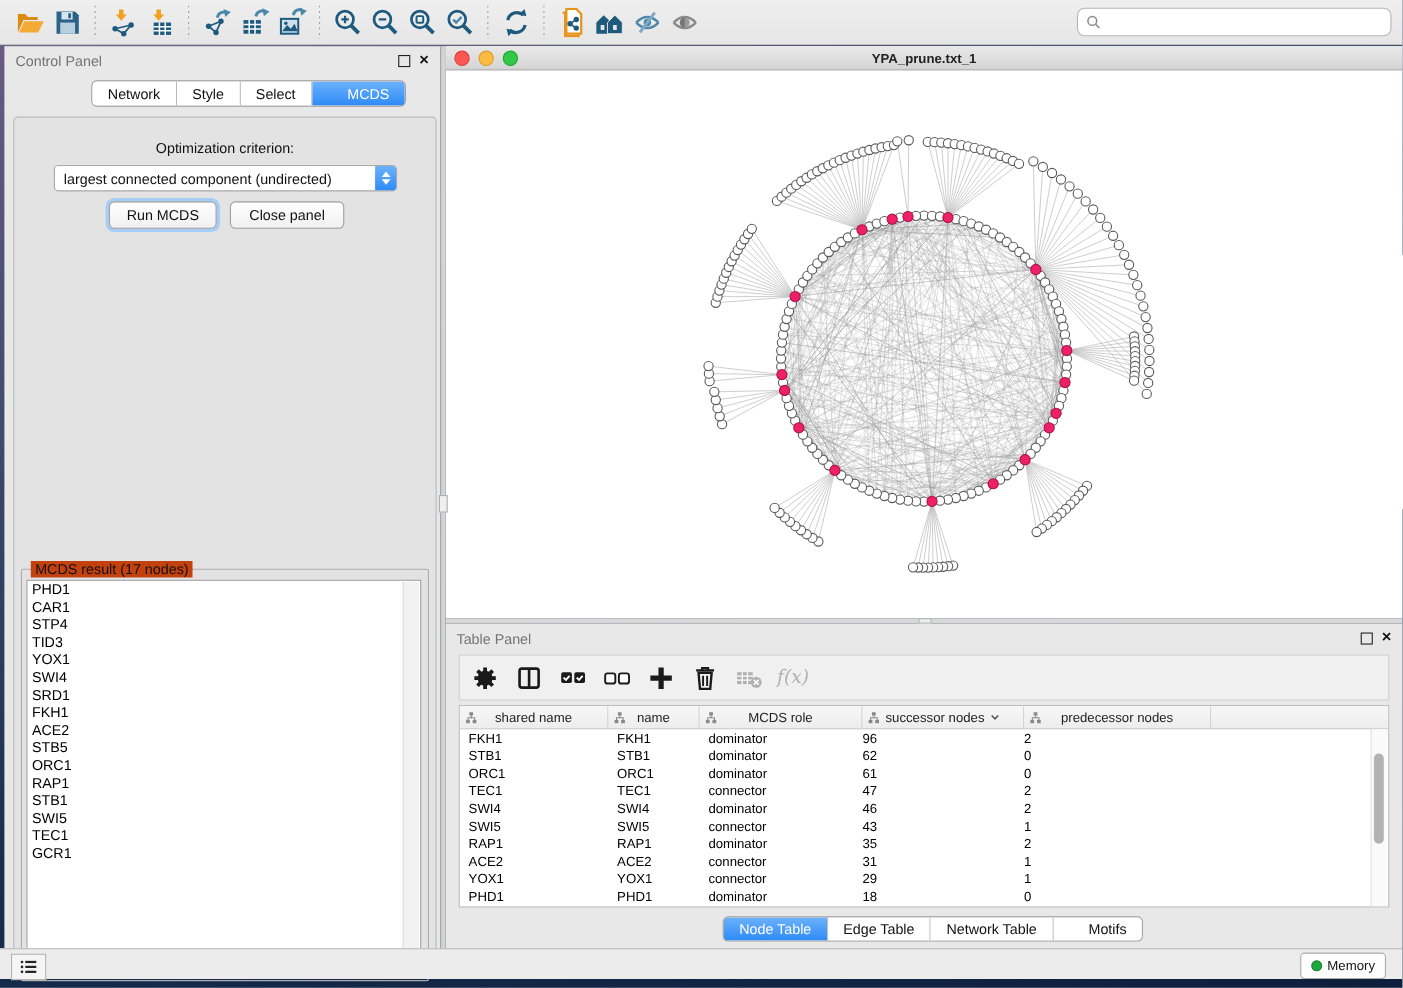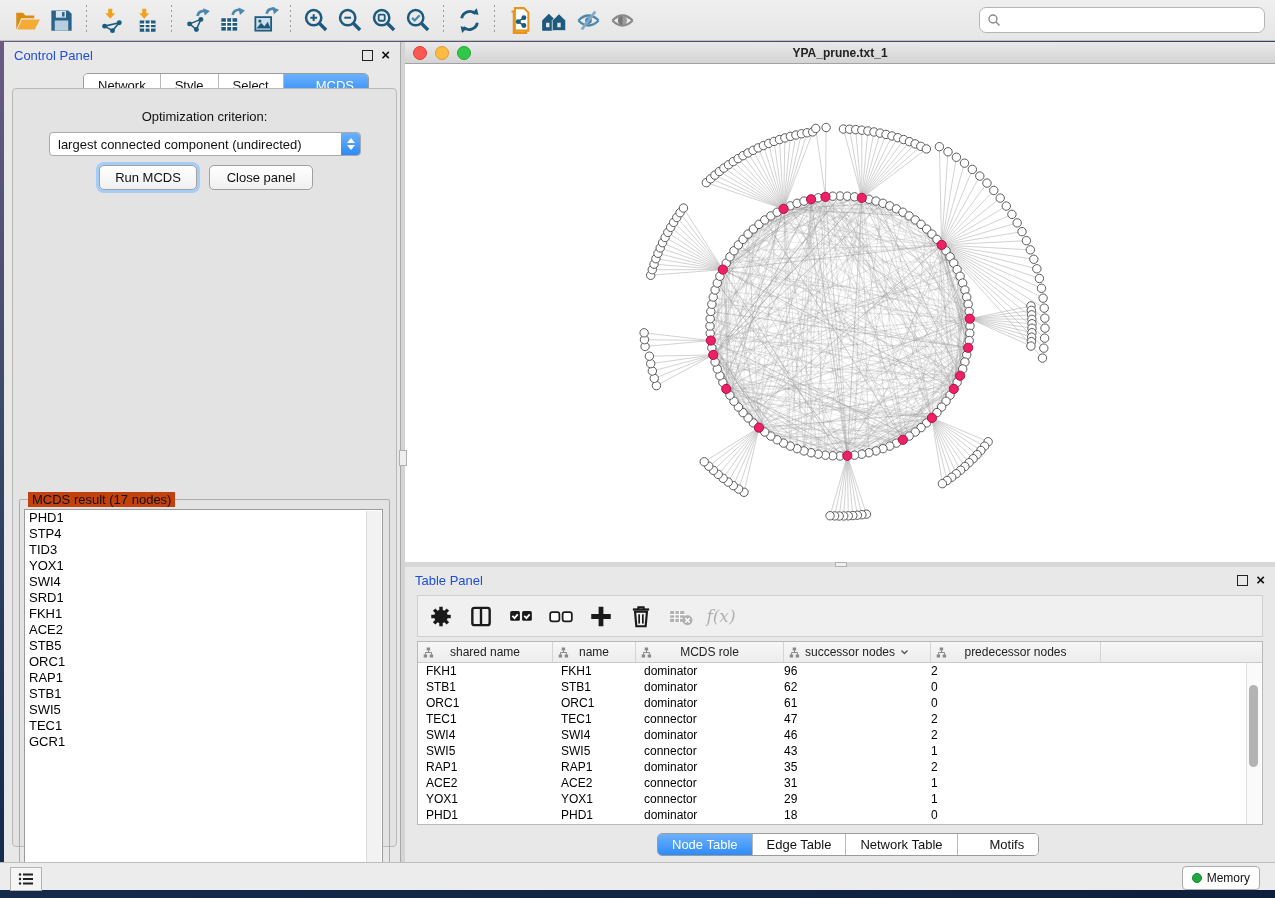--- a/index.html
+++ b/index.html
@@ -12,30 +12,30 @@
      border-bottom:1px solid #bfbfbf;display:flex;align-items:center;padding:0 10px;box-sizing:border-box;}
   .tbtn{width:34px;height:32px;display:flex;align-items:center;justify-content:center;flex:0 0 auto;}
   .tsep{width:1px;height:30px;margin:0 8px;flex:0 0 auto;
      background-image:linear-gradient(#9a9a9a 40%,transparent 40%);background-size:1px 5px;}
   #toolbar-search{margin-left:auto;width:286px;height:26px;background:#fff;border:1px solid #b5b5b5;
      border-radius:7px;display:flex;align-items:center;padding-left:7px;box-sizing:border-box;}
   #toolbar-search input{border:none;outline:none;flex:1;height:20px;font-size:13px;background:transparent;}
   
   #control-panel{left:4px;top:42px;width:397px;height:820px;background:#e9e8e8;border-right:1px solid #a8a8a8;box-sizing:border-box;}
   .panel-title-row{height:26px;display:flex;align-items:center;padding:0 10px;}
-  .panel-title{font-size:13px;color:#1d4ed8;}
+  .panel-title{font-size:13px;color:#737373;}
   .panel-win-btns{margin-left:auto;display:flex;align-items:center;gap:8px;}
   .float-glyph{width:9px;height:9px;border:1.5px solid #222;display:inline-block;}
   .close-glyph{font-size:15px;font-weight:bold;color:#111;line-height:10px;}
   #cp-tabs{position:absolute;left:79px;top:31px;display:flex;height:22px;border:1px solid #9b9b9b;
      border-radius:5px;overflow:hidden;background:#fff;}
   .seg-tab{padding:0 14px;font-size:13px;display:flex;align-items:center;color:#111;background:#fff;border-right:1px solid #b8b8b8;}
   .seg-tab:last-child{border-right:none;padding-left:32px;}
   .seg-tab.selected{background:linear-gradient(#6cb1fc,#2e8bf7);color:#fff;}
-  #cp-inner{position:absolute;left:8px;top:46px;width:383px;height:757px;background:#e4e3e3;
+  #cp-inner{position:absolute;left:8px;top:64px;width:383px;height:757px;background:#e4e3e3;
      border:1px solid #b9b9b9;border-radius:4px;}
   #opt-label{position:absolute;left:0;top:20px;width:100%;text-align:center;font-size:13px;color:#111;}
   #criterion-select{position:absolute;left:36px;top:43px;width:312px;height:24px;background:#fff;
      border:1px solid #a9a9a9;border-radius:4px;display:flex;align-items:center;box-sizing:border-box;}
   #criterion-select .sel-text{flex:1;font-size:13px;padding-left:8px;color:#111;white-space:nowrap;}
   .sel-stepper{width:19px;height:22px;background:linear-gradient(#6cb1fc,#2e8bf7);border-radius:0 3px 3px 0;
      display:flex;flex-direction:column;align-items:center;justify-content:center;gap:2px;}
   .arr-up{width:0;height:0;border-left:4px solid transparent;border-right:4px solid transparent;border-bottom:5px solid #fff;}
   .arr-dn{width:0;height:0;border-left:4px solid transparent;border-right:4px solid transparent;border-top:5px solid #fff;}
   .cp-btn{position:absolute;top:76px;height:25px;background:linear-gradient(#ffffff,#f0f0f0);border:1px solid #a0a0a0;
@@ -258,20 +258,21 @@
           <span class="arr-dn"></span>
         </span>
     </div>
     <div id="run-btn" class="cp-btn">Run MCDS</div>
     <div id="closepanel-btn" class="cp-btn">Close panel</div>
     <div id="mcds-group">
       <div id="mcds-group-title">MCDS result (17 nodes)</div>
       <div id="mcds-list">
         <div id="mcds-items">
             <div class="mcds-item">PHD1</div>
+            <div class="mcds-item">CAR1</div>
             <div class="mcds-item">STP4</div>
             <div class="mcds-item">TID3</div>
             <div class="mcds-item">YOX1</div>
             <div class="mcds-item">SWI4</div>
             <div class="mcds-item">SRD1</div>
             <div class="mcds-item">FKH1</div>
             <div class="mcds-item">ACE2</div>
             <div class="mcds-item">STB5</div>
             <div class="mcds-item">ORC1</div>
             <div class="mcds-item">RAP1</div>

